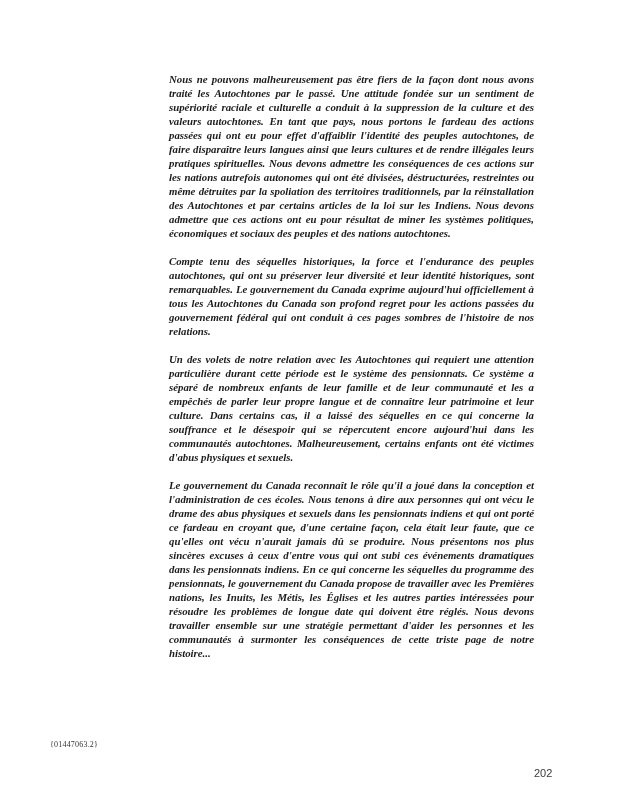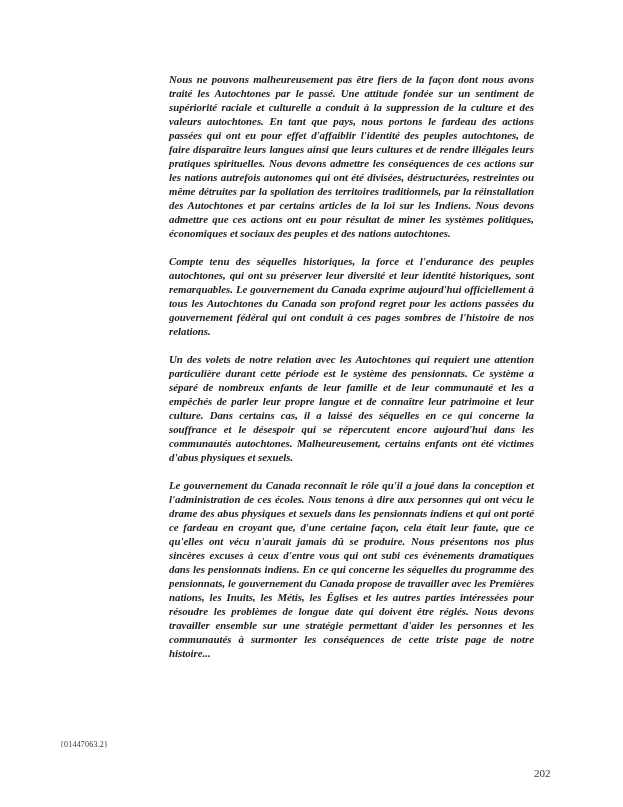--- a/index.html
+++ b/index.html
@@ -46,33 +46,33 @@
   }
   .quote-block p.para {
     margin: 0 0 14px 0;
     padding: 0;
   }
   .quote-block p.para:last-child {
     margin-bottom: 10px;
   }
   .footer-stamp {
     position: absolute;
-    left: 60px;
+    left: 50px;
     top: 740px;
     font-size: 8px;
     font-family: "Liberation Serif", serif;
     color: #333333;
     letter-spacing: 0.2px;
   }
   .bottom-page-number {
     position: absolute;
     left: 534px;
     top: 767px;
     font-size: 11px;
-    font-family: Liberation Serif, serif;
+    font-family: Liberation Sans, sans-serif;
     color: #3a3a3a;
   }
 </style>
 </head>
 <body>
 
 <div class="page">
 
 
   <div class="quote-block">

